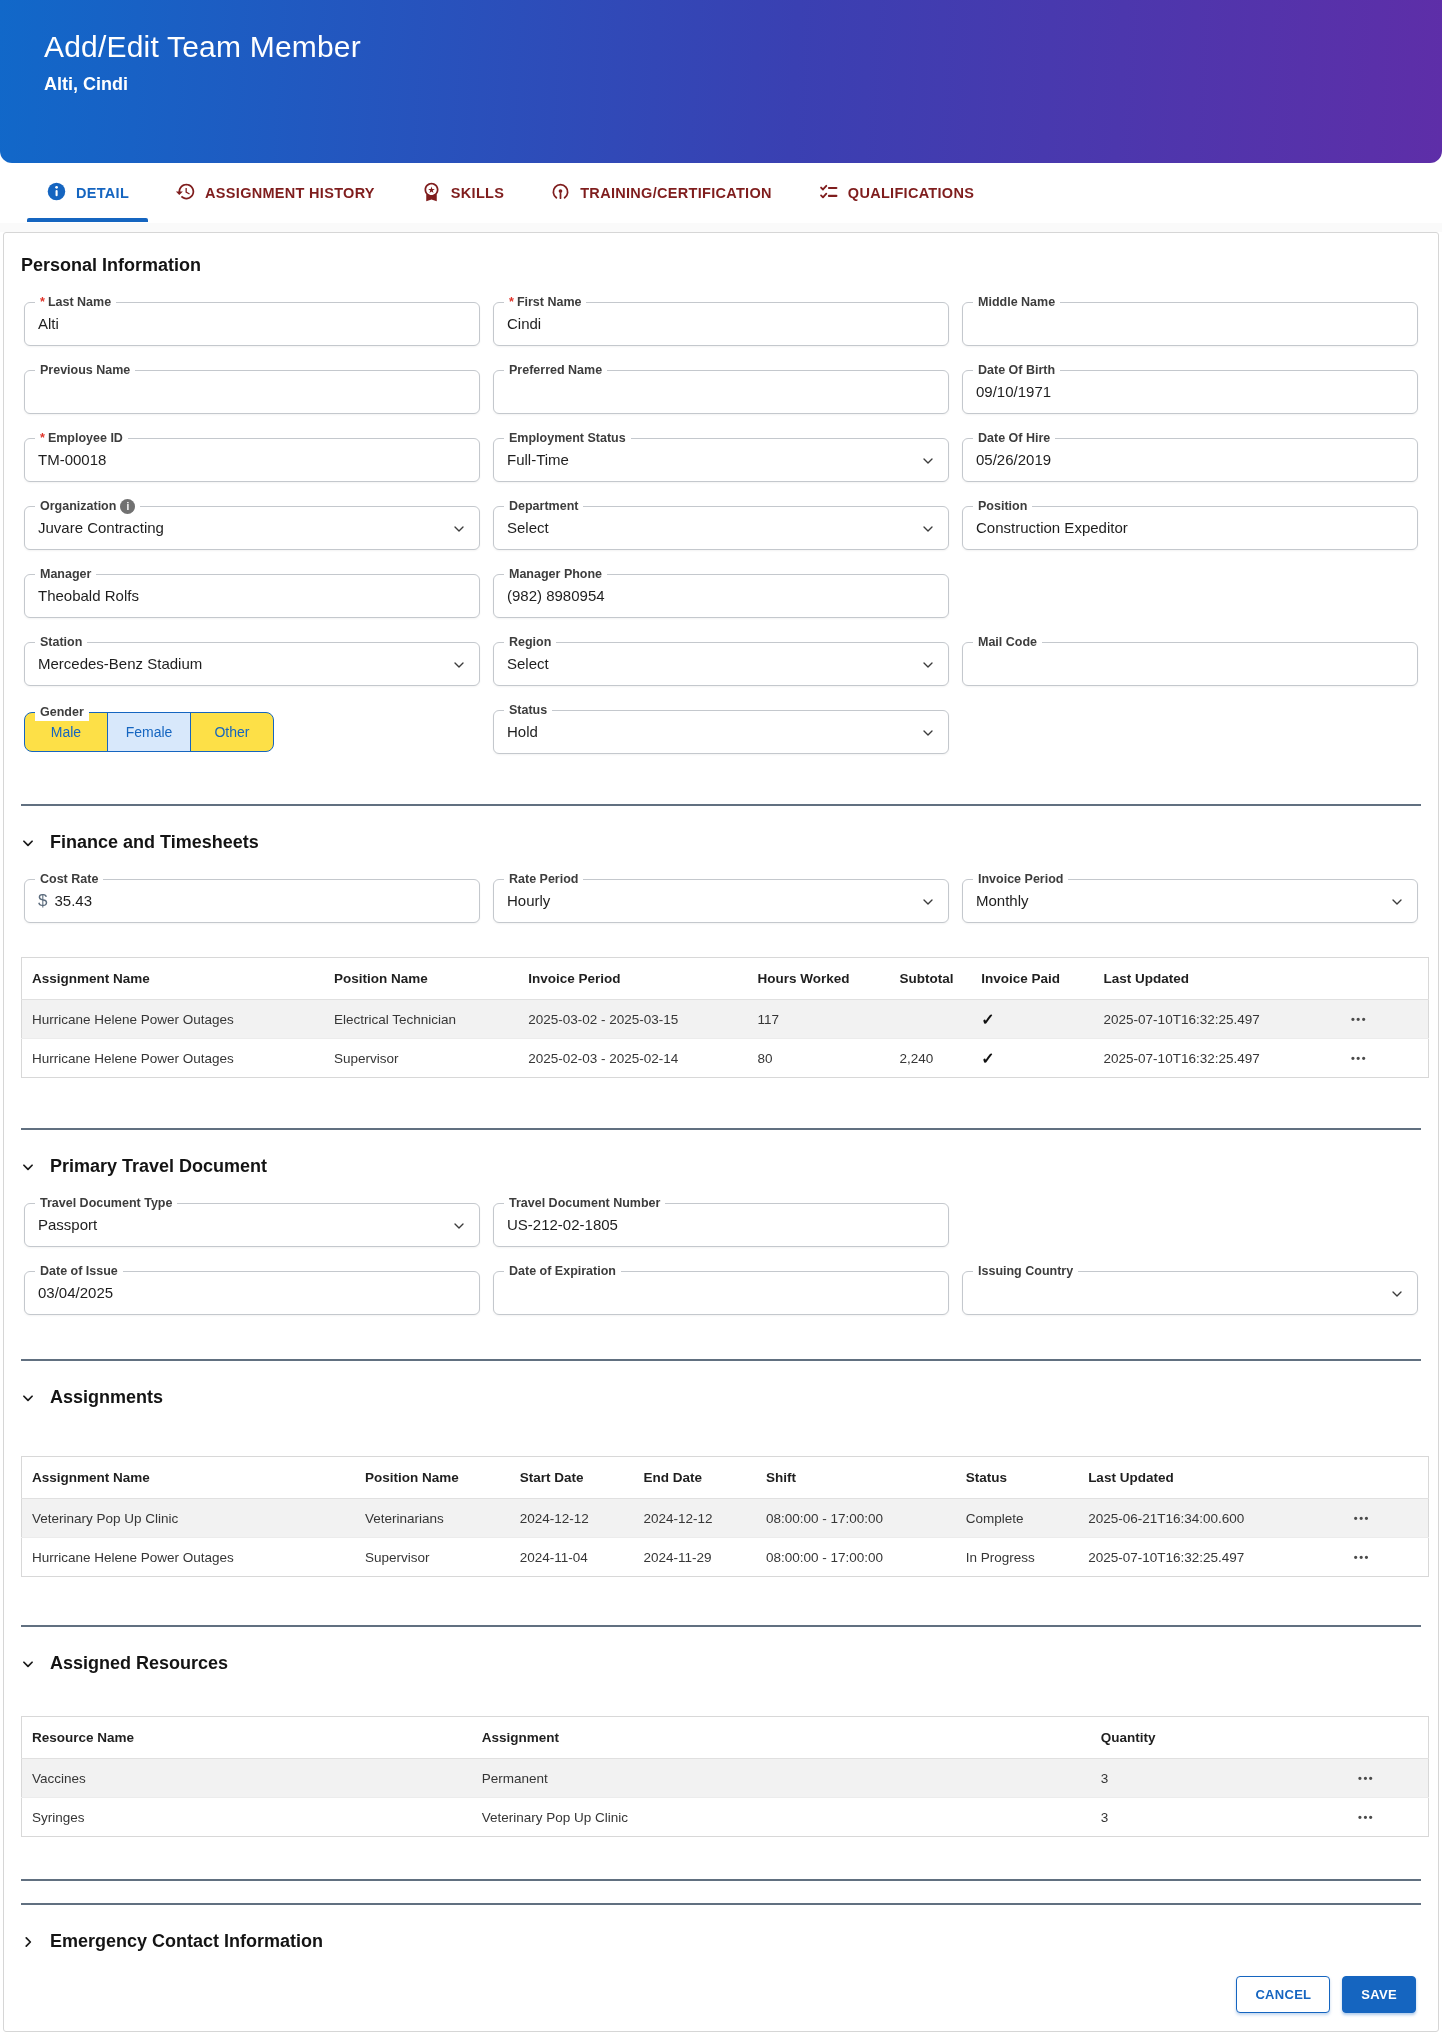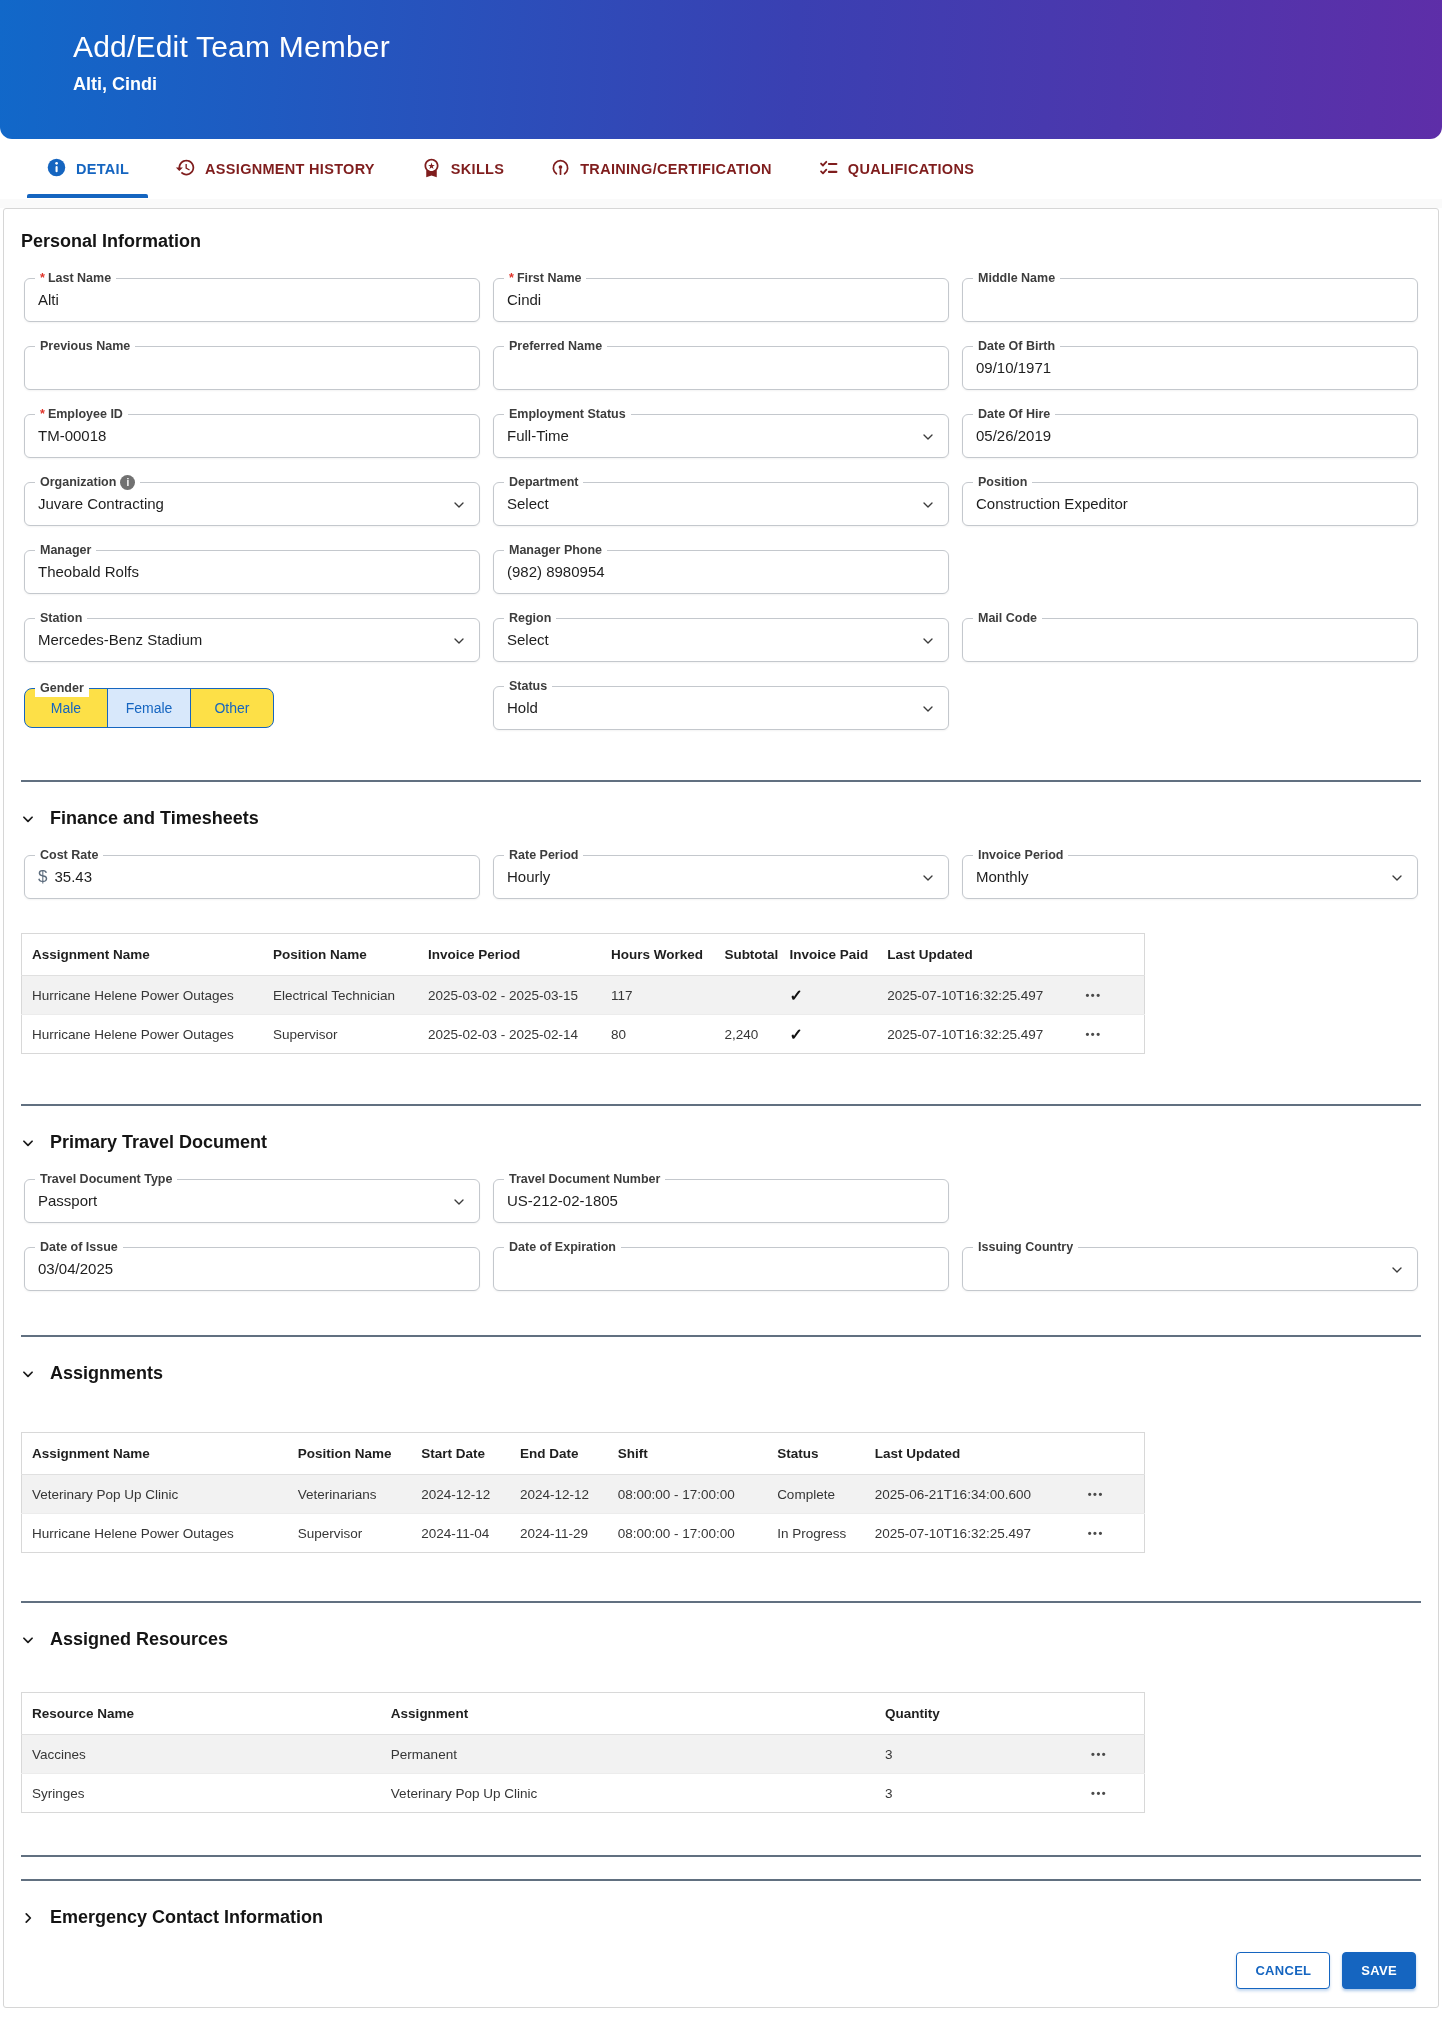--- a/index.html
+++ b/index.html
@@ -1,21 +1,21 @@
 <!DOCTYPE html>
 <html><head>
 <meta charset="utf-8">
 <style>
   * { box-sizing: border-box; margin: 0; padding: 0; }
   html,body { background:#f0f0f0; font-family:"Liberation Sans", sans-serif; }
   .page { width:1442px; height:2044px; margin:0 auto; background:#fff; position:relative; overflow:hidden; }
 
   
-  .hero { height:139px; background:linear-gradient(93deg,#1168c9 0%, #3a40b2 55%, #5e2ea8 100%);
-          border-radius:0 0 12px 12px; padding:30px 0 0 73px; color:#fff; }
+  .hero { height:163px; background:linear-gradient(93deg,#1168c9 0%, #3a40b2 55%, #5e2ea8 100%);
+          border-radius:0 0 12px 12px; padding:30px 0 0 44px; color:#fff; }
   .hero h1 { font-size:30px; font-weight:400; letter-spacing:.2px; }
   .hero h2 { font-size:18px; font-weight:700; margin-top:10px; }
 
   
   .tabbar { height:60px; display:flex; align-items:center; padding-left:34px; background:#fff; }
   .tab { display:flex; align-items:center; gap:9px; padding:0 12px; height:100%; position:relative;
          font-size:14.5px; font-weight:700; color:#7f1d1d; letter-spacing:.3px; cursor:pointer; white-space:nowrap; margin-right:22px;}
   .tab.active { color:#1565c0; }
   .tab.active::after { content:""; position:absolute; left:-7px; right:-7px; bottom:1px; height:4px;
                        background:#1565c0; border-radius:2px 2px 0 0; }
@@ -49,21 +49,21 @@
   .gender-box { width:250px; height:40px; margin-top:2px; border:1.5px solid #1565c0; border-radius:8px;
                 display:flex; position:relative; background:#fde047; }
   .seg-btn { flex:1; display:flex; align-items:center; justify-content:center; font-size:14px; color:#1565c0;
              border:none; background:transparent; border-right:1.5px solid #1565c0; cursor:pointer;
              font-family:inherit; }
   .seg-btn:first-child { border-radius:6px 0 0 6px; }
   .seg-btn:last-child { border-right:none; border-radius:0 6px 6px 0; }
   .seg-btn.sel { background:#d8e8fb; }
 
   
-  table.tbl { width:1124px; margin:34px 17px 11px; border:1px solid #d8d8d8; border-collapse:collapse;
+  table.tbl { width:1408px; margin:34px 17px 11px; border:1px solid #d8d8d8; border-collapse:collapse;
               table-layout:fixed; font-size:13.5px; color:#363636; }
   table.tbl th { text-align:left; font-weight:700; color:#1f1f1f; height:42px; padding:0 10px;
                  background:#fff; border-bottom:1px solid #e0e0e0; white-space:nowrap; overflow:hidden; }
   table.tbl td { height:39px; padding:0 10px; border-bottom:1px solid #ececec; white-space:nowrap; overflow:hidden; }
   table.tbl tr.odd td { background:#f2f2f2; }
   table.tbl tr:last-child td { border-bottom:none; }
   td.check-cell { font-size:16px; font-weight:600; color:#111; }
   .more { border:none; background:transparent; color:#4a4a4a; font-size:11px; font-weight:700;
           letter-spacing:1.5px; cursor:pointer; padding:2px 4px; }
 

